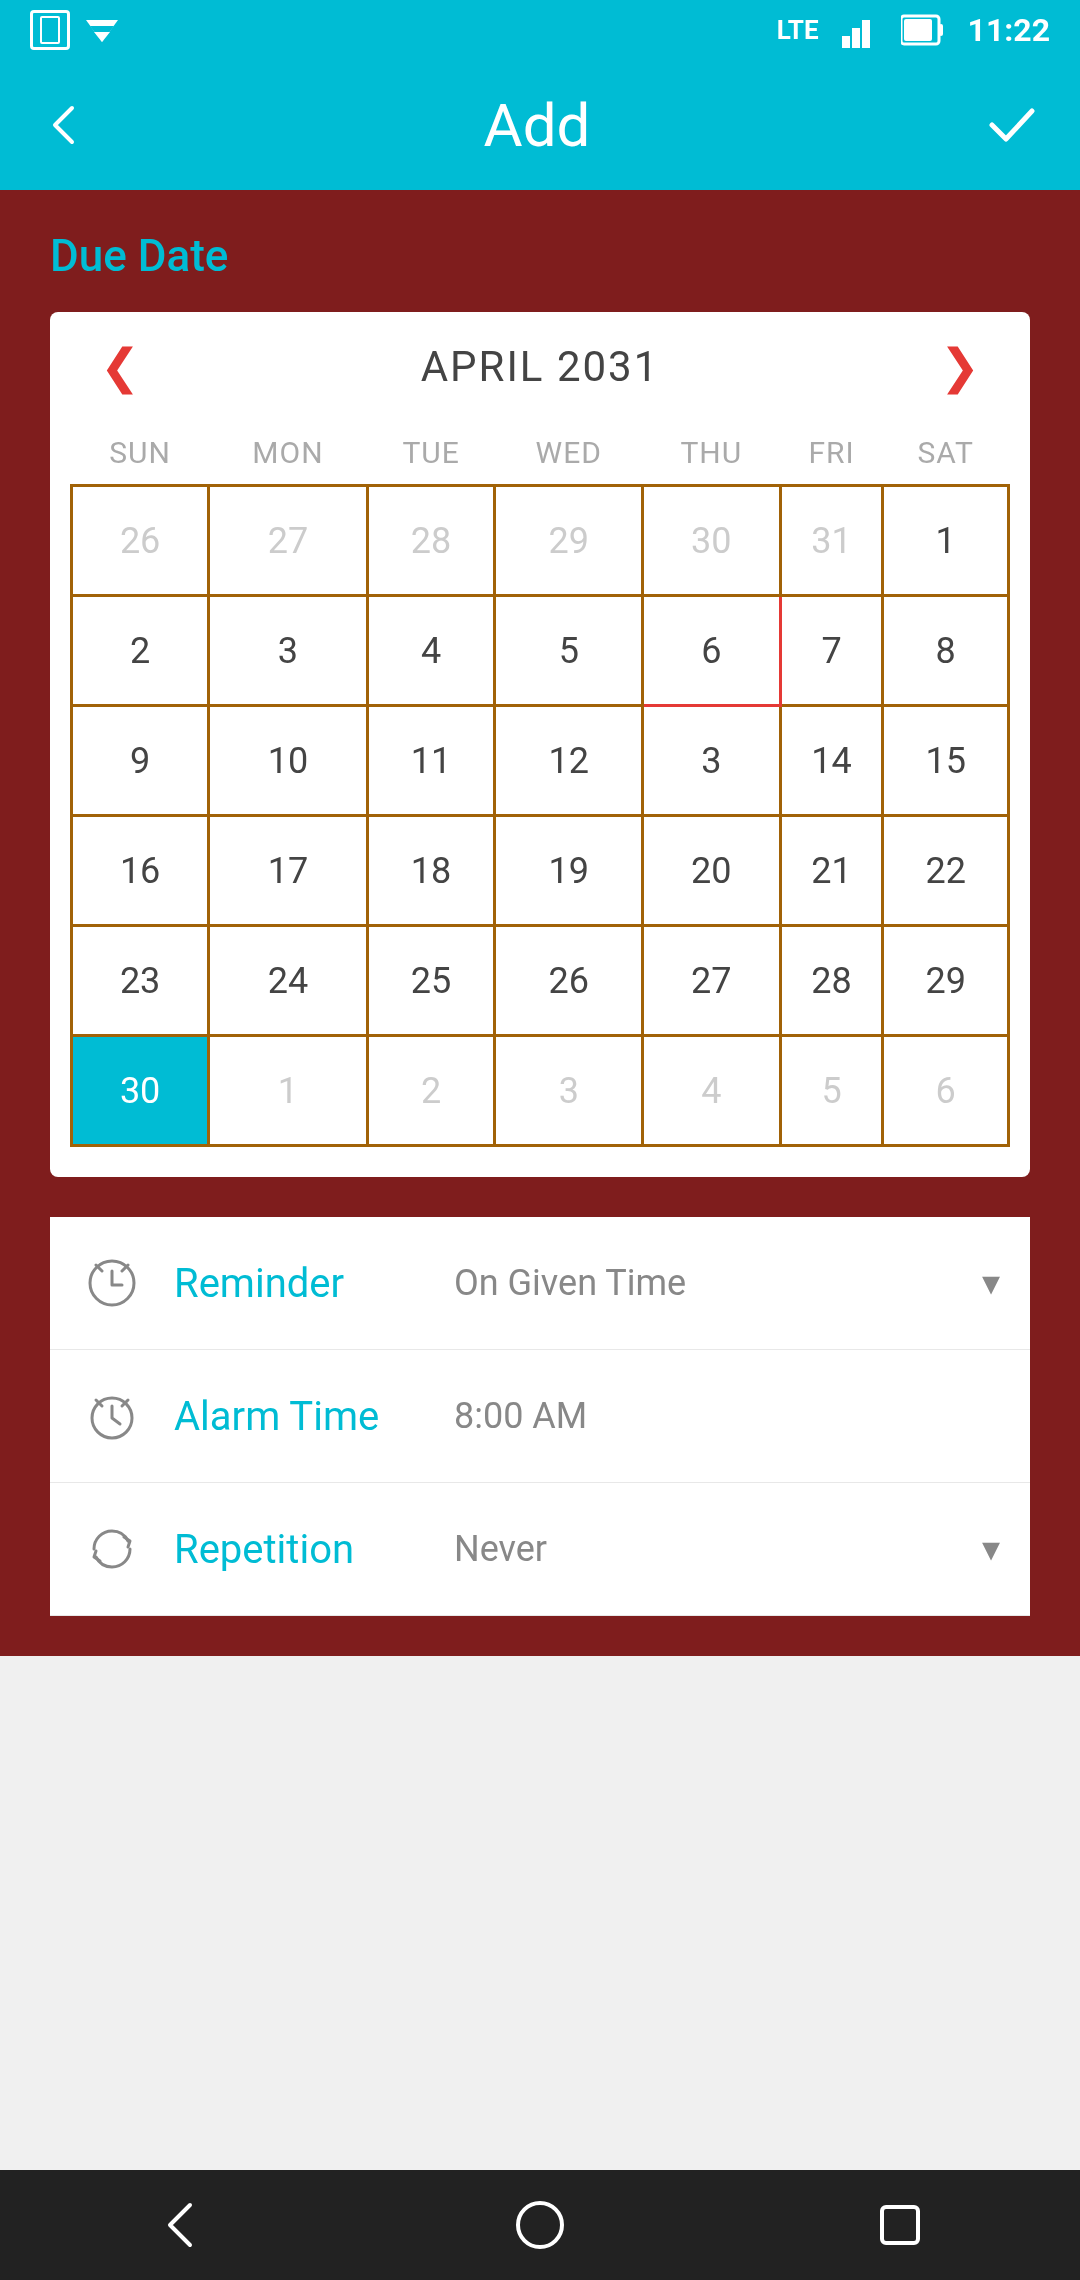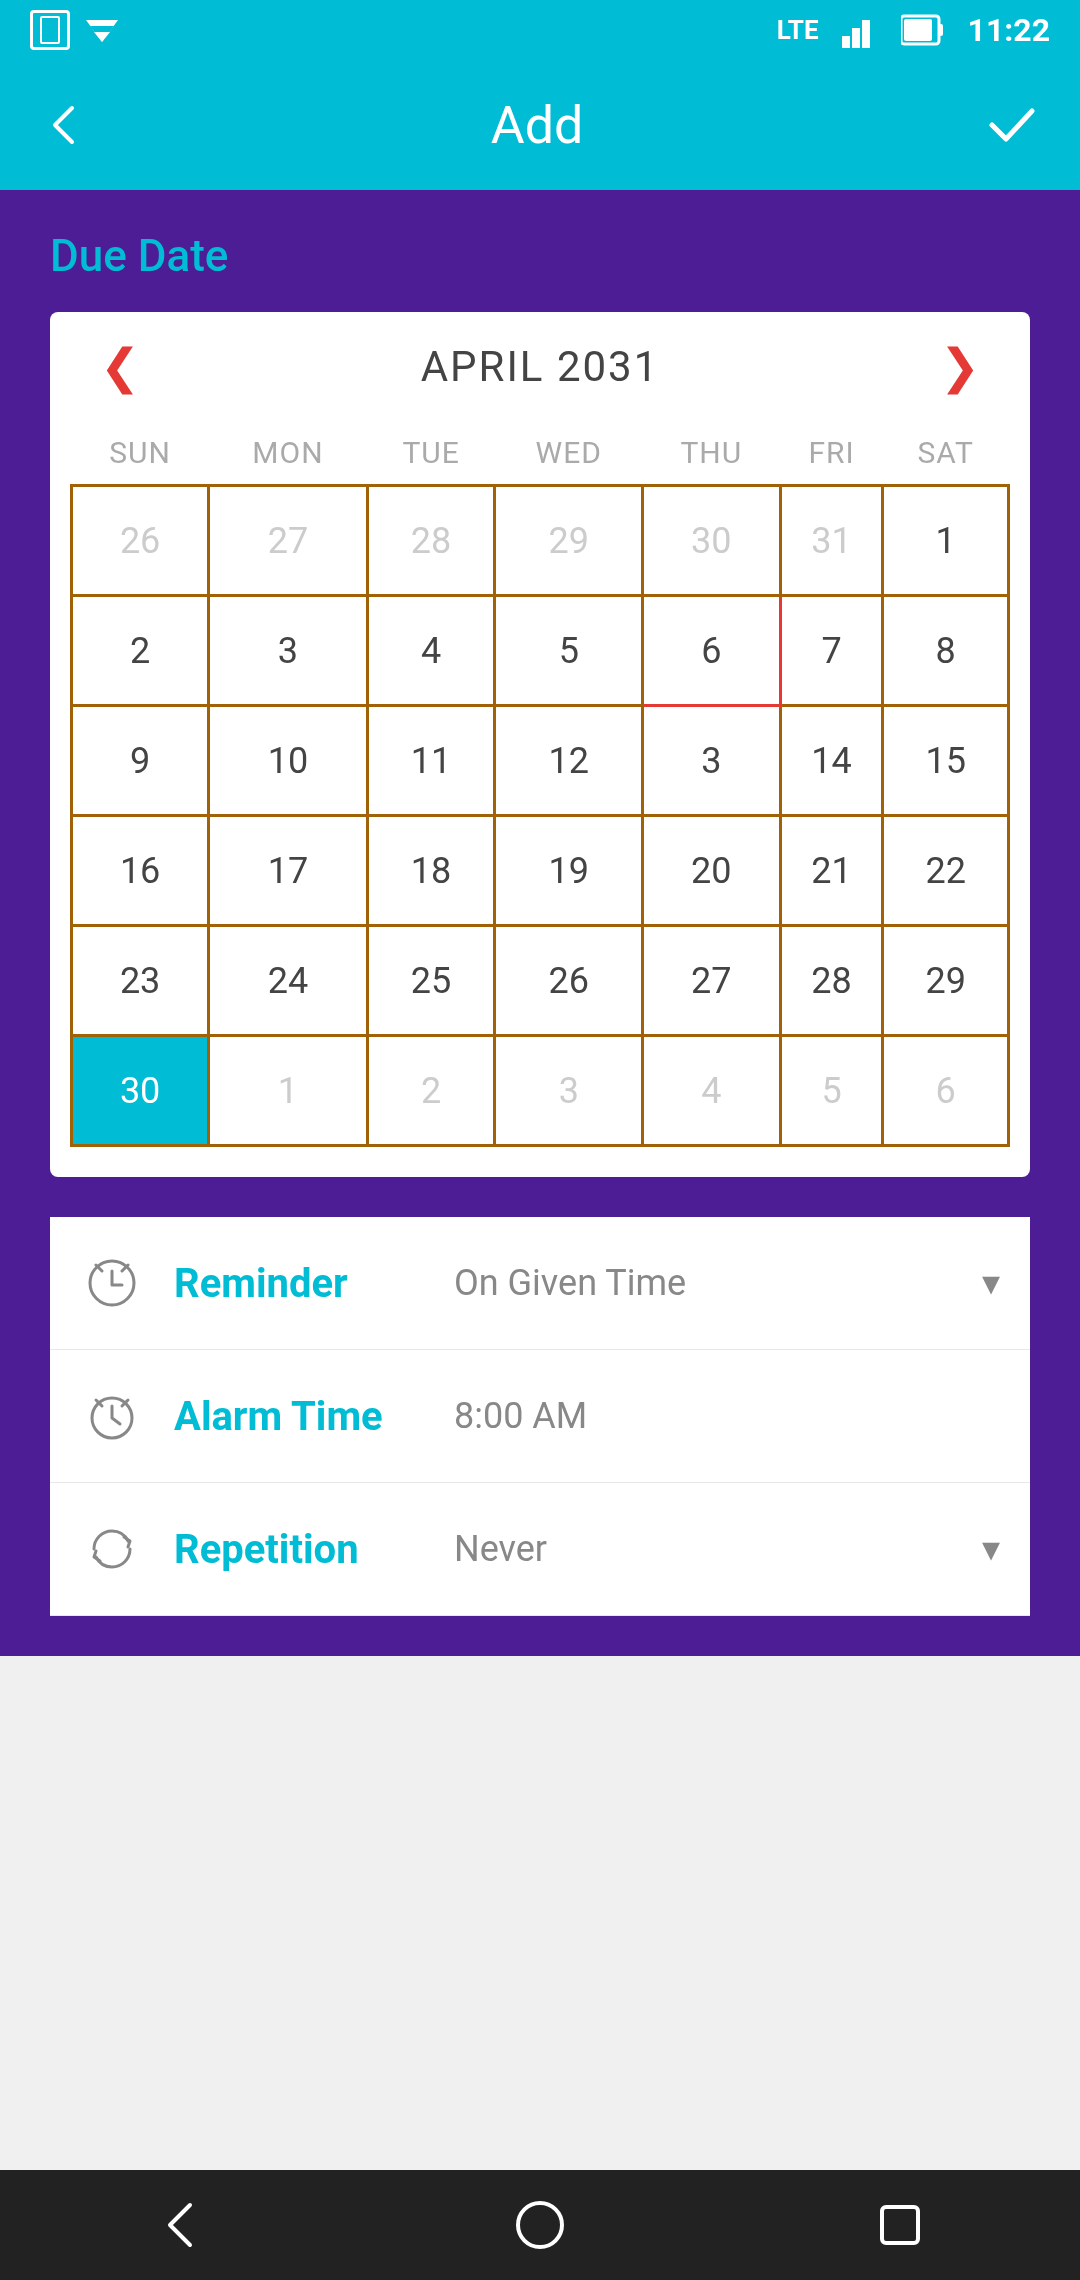--- a/index.html
+++ b/index.html
@@ -41,36 +41,36 @@
     .app-bar {
       width: 100%;
       height: 130px;
       background: #00BCD4;
       display: flex;
       align-items: center;
       justify-content: space-between;
       padding: 0 40px;
     }
     .app-bar-title {
-      font-size: 52px;
+      font-size: 60px;
       color: white;
       font-weight: 400;
     }
     .back-btn, .check-btn {
       background: none;
       border: none;
       cursor: pointer;
       display: flex;
       align-items: center;
       justify-content: center;
     }
 
     
     .content {
-      background: #4c1d95;
+      background: #7f1d1d;
       padding: 40px 50px;
     }
 
     .due-date-label {
       font-size: 44px;
       color: #00BCD4;
       font-weight: 500;
       margin-bottom: 30px;
     }
 
@@ -163,21 +163,21 @@
       margin-right: 30px;
       display: flex;
       align-items: center;
       justify-content: center;
       flex-shrink: 0;
     }
 
     .settings-label {
       font-size: 40px;
       color: #00BCD4;
-      font-weight: 700;
+      font-weight: 400;
       min-width: 280px;
     }
 
     .settings-value {
       font-size: 36px;
       color: #888;
       flex: 1;
     }
 
     .dropdown-arrow {

